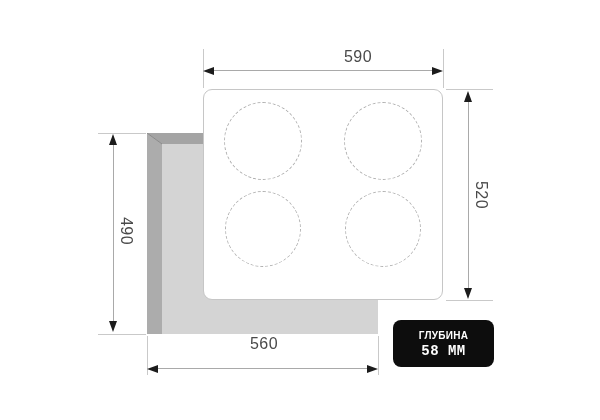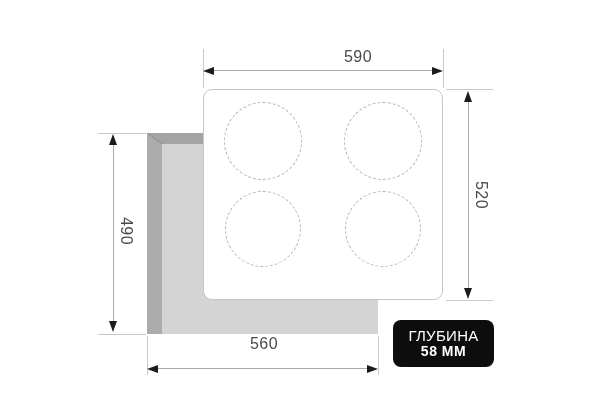--- a/index.html
+++ b/index.html
@@ -35,22 +35,22 @@
   .burner.br{left:141px;top:101px;width:76px;height:76px;}
   
   .cutout{position:absolute;left:147px;top:133px;z-index:1;}
   
   .badge{
     position:absolute;left:393px;top:320px;width:101px;height:47px;
     background:#0d0d0d;border-radius:8px;color:#ffffff;
     display:flex;flex-direction:column;align-items:center;justify-content:center;
     text-align:center;line-height:14.5px;
   }
-  .badge .bline{font-size:15px;letter-spacing:0.3px;}
-  .badge .bline.big{font-size:14px;font-weight:bold;letter-spacing:0.5px;}
+  .badge .bline{font-size:10px;letter-spacing:0.3px;font-weight:bold;}
+  .badge .bline.big{font-size:14px;font-weight:bold;letter-spacing:0.5px;font-family:Liberation Mono, monospace;}
   .dimgroup{position:absolute;left:0;top:0;width:0;height:0;z-index:3;}
 </style>
 </head>
 <body>
 
 <div class="stage">
 
   <svg class="cutout" width="231" height="201" viewBox="0 0 231 201">
     <rect x="0" y="0" width="231" height="201" fill="#d4d4d4"></rect>
     <polygon points="0,0 231,0 231,11 15,11" fill="#a4a4a4"></polygon>

